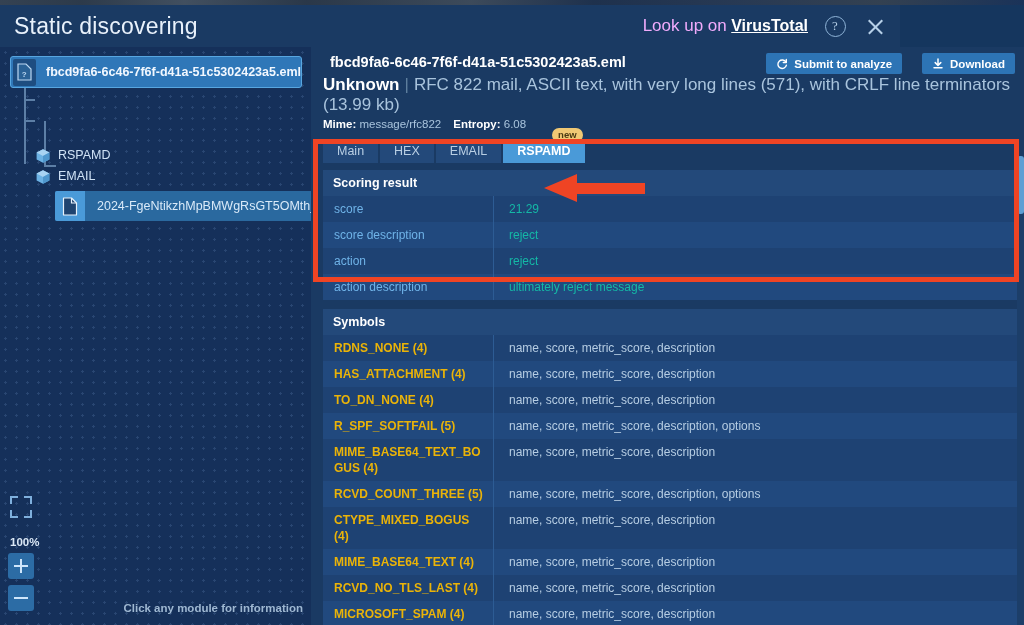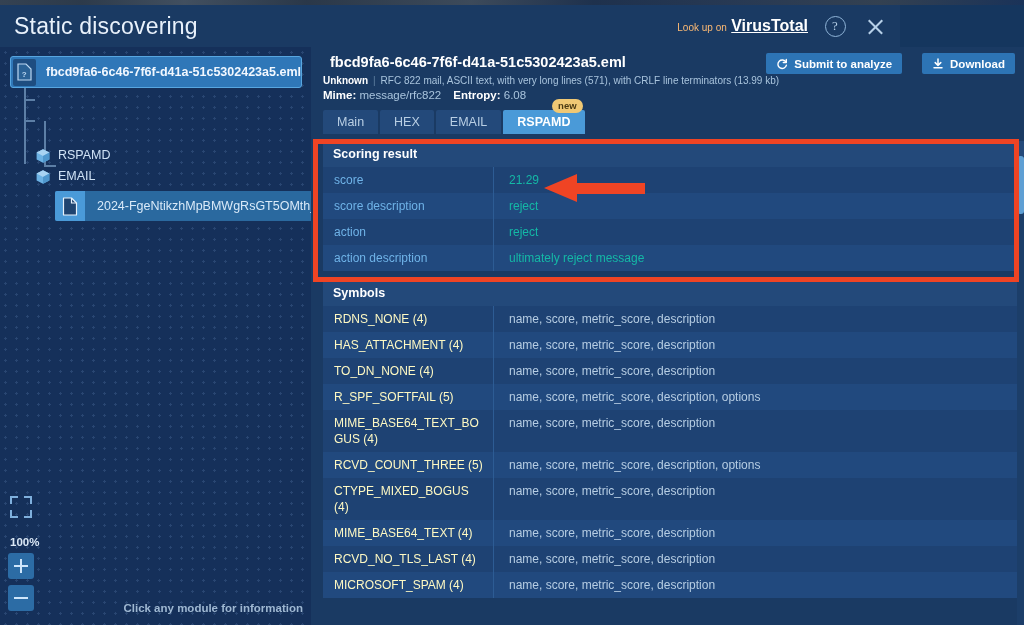--- a/index.html
+++ b/index.html
@@ -28,21 +28,21 @@
     background: #1a3a63;
     display: flex; align-items: center;
   }
   .win-title {
     margin-left: 14px;
     font-size: 23px; font-weight: 400; color: #e8f1fb; letter-spacing: .2px;
   }
   .header-right {
     margin-left: auto; display: flex; align-items: center; gap: 14px; padding-right: 12px;
   }
-  .lookup-text { font-size: 10px; color: #fdba74; }
+  .lookup-text { font-size: 17px; color: #f0abfc; }
   .lookup-link { color: #ffffff; text-decoration: underline; font-weight: bold; }
   .icon-btn {
     width: 26px; height: 26px; display: flex; align-items: center; justify-content: center;
     cursor: pointer;
   }
   .help-circle {
     width: 21px; height: 21px; border-radius: 50%; border: 1.6px solid #8fb4d8;
     color: #b7d0e8; font-size: 13px; display: flex; align-items: center; justify-content: center;
     font-family: "Liberation Serif", serif;
   }
@@ -142,21 +142,21 @@
   .right-panel {
     position: absolute; left: 311px; top: 47px; width: 713px; height: 578px;
     background: #1a3a63; overflow: hidden;
   }
 
   .file-head { padding: 7px 12px 0 12px; position: relative; }
   .file-title-row { display: flex; align-items: center; }
   .q-mark { color: #9fc2e2; font-size: 14px; margin-right: 7px; }
   .file-name { font-size: 14.5px; font-weight: bold; color: #ffffff; }
 
-  .meta-line1 { margin-top: 5px; font-size: 10px; color: #a9c4dd; }
+  .meta-line1 { margin-top: 5px; font-size: 17px; color: #a9c4dd; }
   .meta-strong { color: #ffffff; font-weight: bold; }
   .meta-sep { color: #5f7f9f; margin: 0 5px; }
   .meta-line2 { margin-top: 3px; font-size: 11.5px; color: #a9c4dd; }
   .meta-line2 .k { color: #ffffff; font-weight: bold; }
   .meta-line2 .gap { display: inline-block; width: 12px; }
 
   .head-actions {
     position: absolute; right: 9px; top: 6px; display: flex; gap: 20px;
   }
   .btn {
@@ -211,21 +211,21 @@
   
   .sym-section { margin-top: 9px; }
   .sym-row {
     display: flex; align-items: stretch; min-height: 26px; font-size: 12px;
     cursor: pointer;
   }
   .sym-row:nth-child(odd)  { background: #1e4273; }
   .sym-row:nth-child(even) { background: #21497e; }
   .sym-name {
     width: 171px; flex: 0 0 171px; padding: 5px 8px 5px 11px;
-    color: #fef9c3; font-weight: normal; border-right: 1px solid #2d5c94;
+    color: #eab308; font-weight: bold; border-right: 1px solid #2d5c94;
     word-break: break-word; line-height: 16px;
   }
   .sym-fields {
     flex: 1; padding: 5px 0 5px 15px; color: #b6cde3; line-height: 16px;
   }
   .sym-arrow {
     flex: 0 0 24px; display: flex; align-items: center; justify-content: center;
     padding-right: 8px;
   }
   .sym-arrow i {

